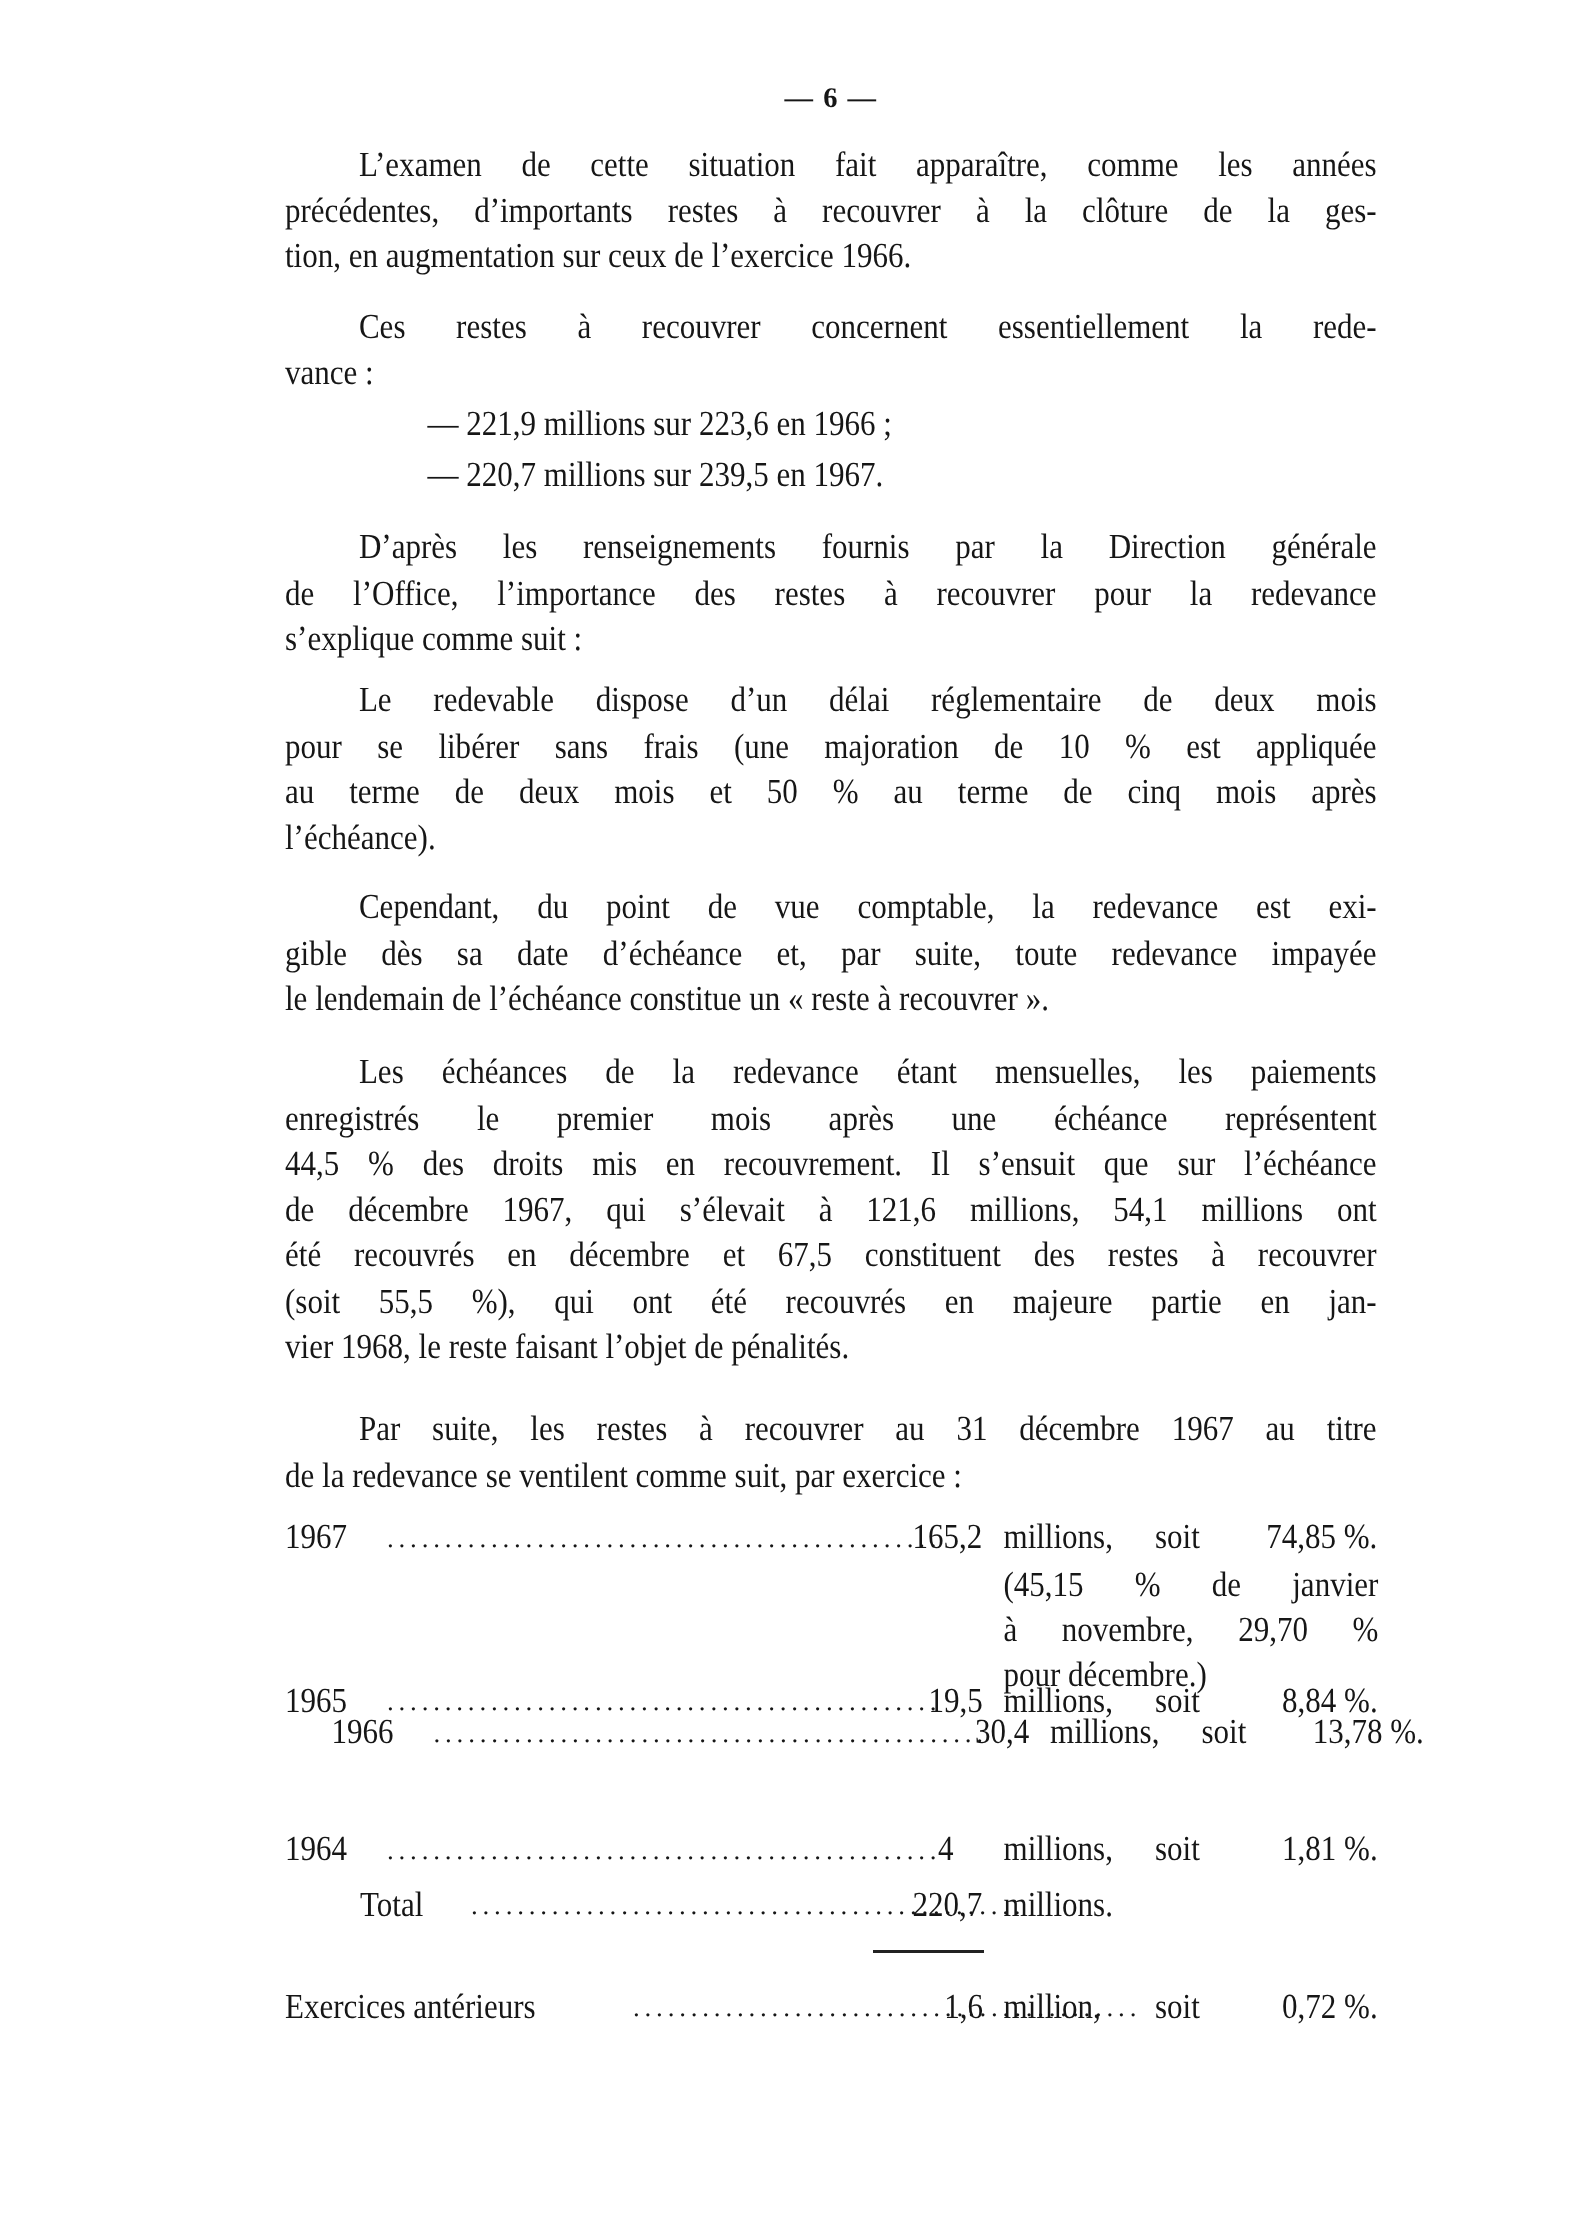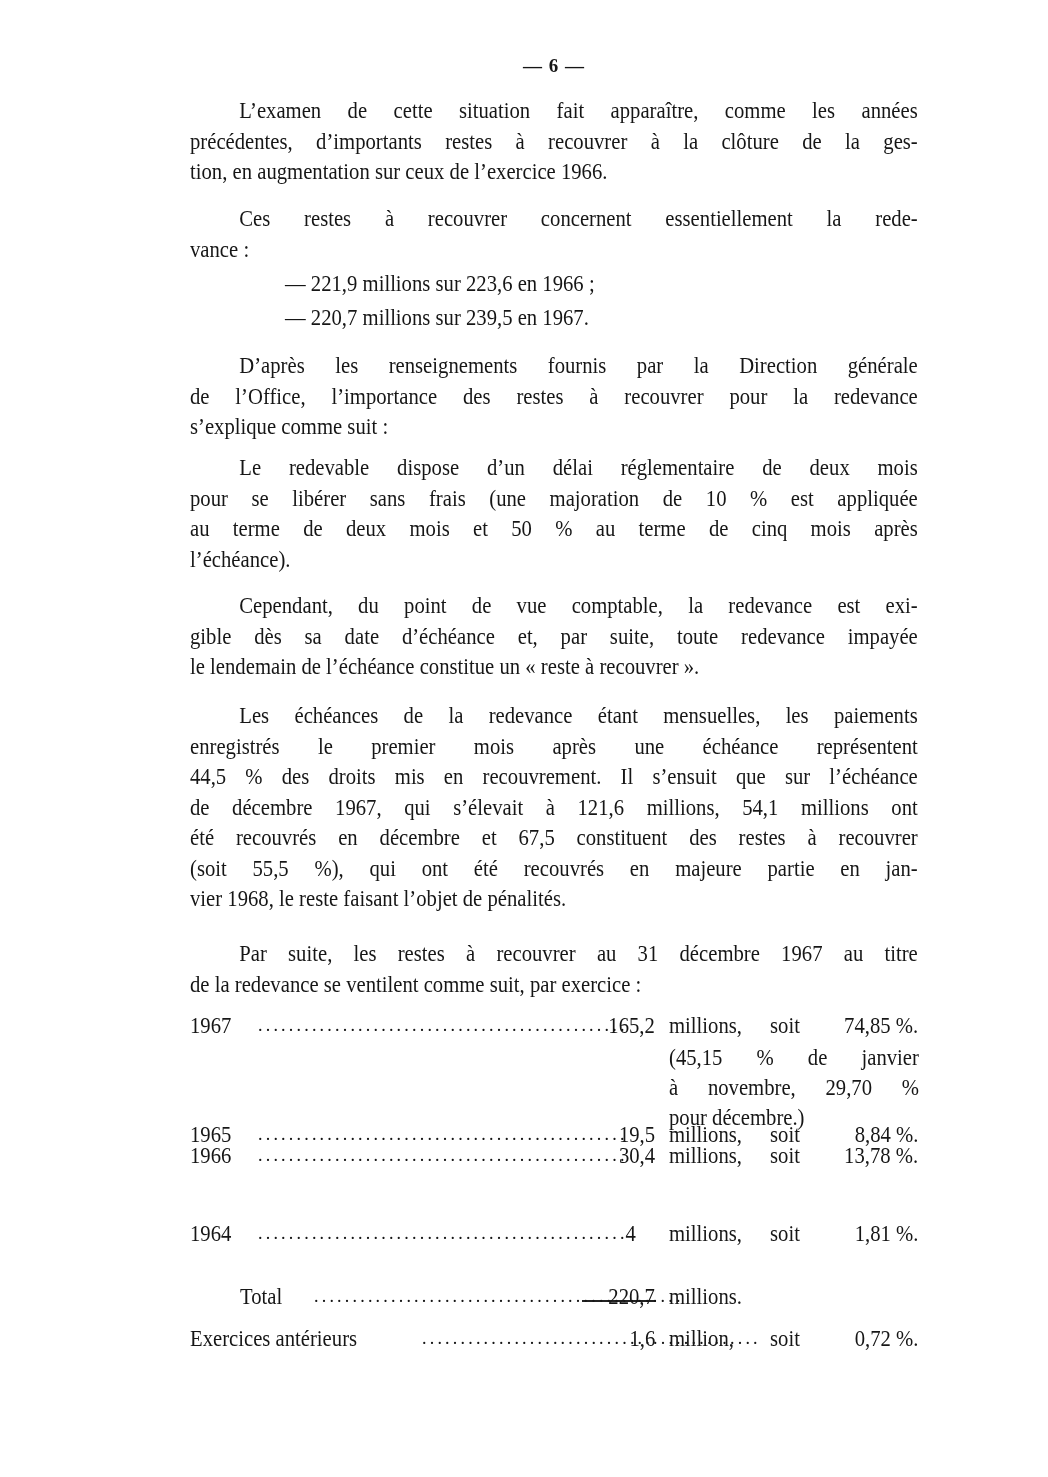--- a/index.html
+++ b/index.html
@@ -89,21 +89,21 @@
     <span class="unit">millions,</span>
     <span class="soit">soit</span>
     <span class="pct">74,85 %.</span>
   </div>
   <div class="note" style="top:1042px;">
     <span class="line">(45,15 % de janvier</span>
     <span class="line">à novembre, 29,70 %</span>
     <span class="line last">pour décembre.)</span>
   </div>
 
-  <div class="row" style="top:1139px;">
+  <div class="row" style="top:1139px;margin-left:31px;">
     <span class="lbl">1966</span>
     <span class="dots" style="left:68px;width:500px;">................................................</span>
     <span class="amt">30,4</span>
     <span class="unit">millions,</span>
     <span class="soit">soit</span>
     <span class="pct">13,78 %.</span>
   </div>
 
   <div class="row" style="top:1118px;">
     <span class="lbl">1965</span>
@@ -127,20 +127,20 @@
     <span class="lbl">Exercices antérieurs</span>
     <span class="dots" style="left:232px;width:336px;">................................................</span>
     <span class="amt">1,6</span>
     <span class="unit">million,</span>
     <span class="soit">soit</span>
     <span class="pct">0,72 %.</span>
   </div>
 
   <div class="rule"></div>
 
-  <div class="row" style="top:1280px;">
+  <div class="row" style="top:1254px;">
     <span class="lbl" style="left:50px;">Total</span>
     <span class="dots" style="left:124px;width:444px;">................................................</span>
     <span class="amt">220,7</span>
     <span class="unit">millions.</span>
   </div>
 
 </div>
 
 </body></html>

